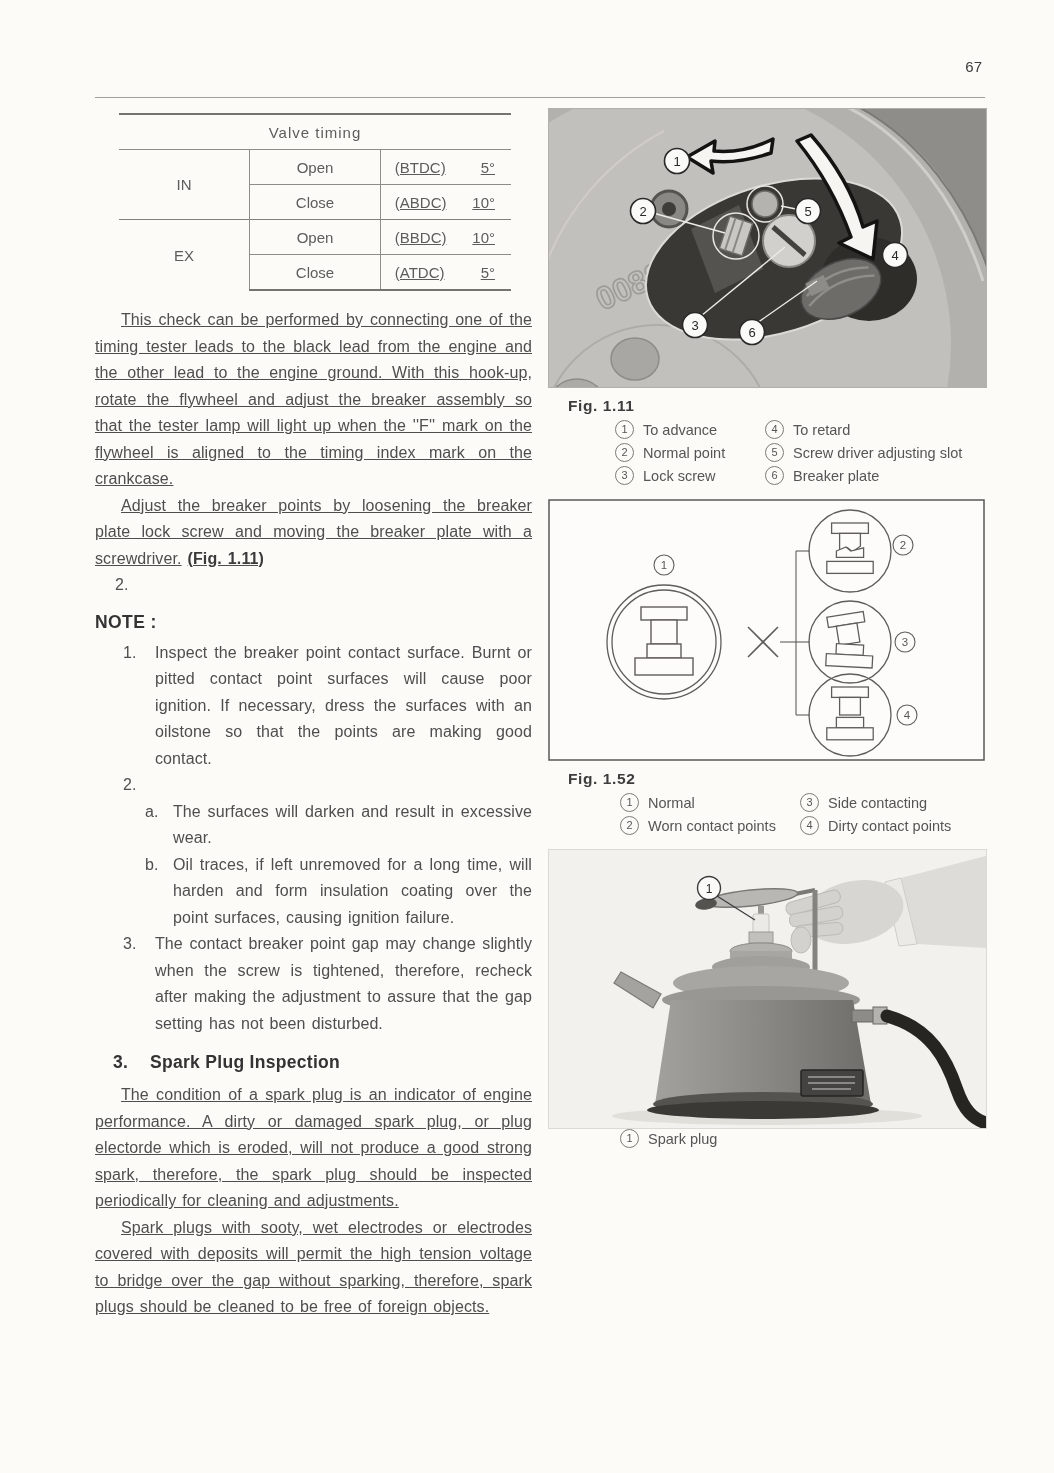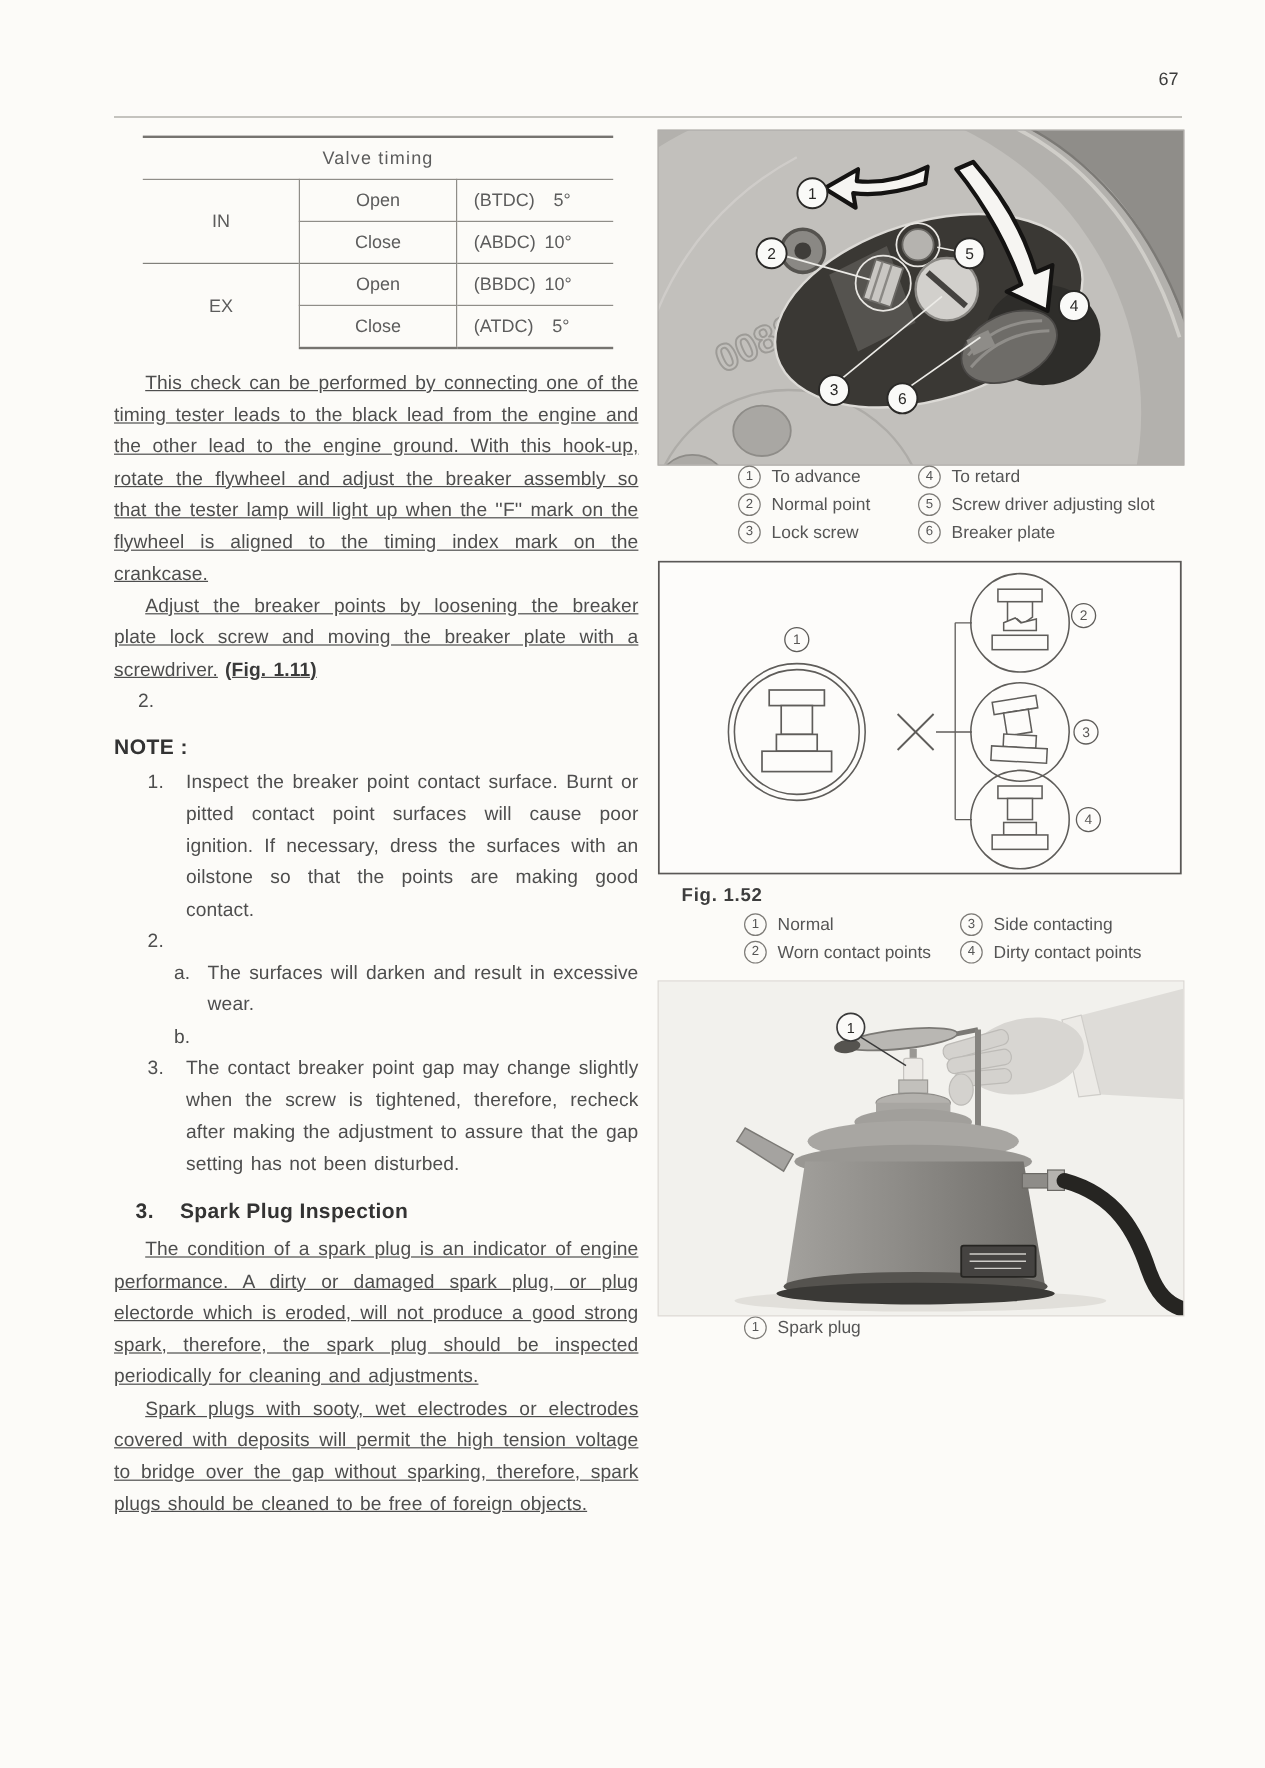--- a/index.html
+++ b/index.html
@@ -14,21 +14,21 @@
   .leftcol  { position:absolute; left:95px;  top:113px; width:437px; }
   .rightcol { position:absolute; left:548px; top:108px; width:437px; }
 
   
   table.vt { border-collapse:collapse; margin:0 0 16px 24px; width:392px; font-size:15px; color:#5c5c5c; table-layout:fixed; }
   table.vt td { padding:0; height:34px; vertical-align:middle; }
   td.vt-title { height:37px; text-align:center; border-top:2px solid #767470; border-bottom:1px solid #8f8d88; letter-spacing:1px; }
   td.vt-group { width:118px; text-align:center; border-right:1px solid #8f8d88; }
   td.vt-act   { width:117px; text-align:center; border-right:1px solid #8f8d88; }
   td.vt-val   { width:157px; }
-  .vt-valwrap { display:flex; align-items:center; }
+  .vt-valwrap { display:flex; justify-content:space-between; align-items:center;text-decoration:underline; }
   .vt-ref { margin-left:14px; }
   .vt-deg { margin-right:16px; min-width:30px; text-align:right; }
   tr.vt-sub td.vt-act, tr.vt-sub td.vt-val { border-top:1px solid #8f8d88; }
   tr.vt-ex td { border-top:1px solid #81807b; }
   tr.vt-last td { border-bottom:2px solid #767470; }
 
   
   .para { font-size:16px; line-height:26.5px; text-align:justify; margin:0; letter-spacing:0.1px; word-spacing:1.5px; }
   .ind  { text-indent:26px;text-decoration:underline; }
   .b    { font-weight:700; color:#3a3a3a; }
@@ -129,20 +129,21 @@
     </div>
     <div class="li para">
       <span class="mk m28">2.</span>
     </div>
     <div class="li para">
       <span class="mk m50" style="flex-basis:28px;">a.</span>
       <span class="bd">The surfaces will darken and result in excessive wear.</span>
     </div>
     <div class="li para">
       <span class="mk m50" style="flex-basis:28px;">b.</span>
+      <span class="bd">Oil traces, if left unremoved for a long time, will harden and form insulation coating over the point surfaces, causing ignition failure.</span>
     </div>
     <div class="li para">
       <span class="mk m28">3.</span>
       <span class="bd">The contact breaker point gap may change slightly when the screw is tightened, therefore, recheck after making the adjustment to assure that the gap setting has not been disturbed.</span>
     </div>
 
     <div class="sec-head">
       <span class="mk">3.</span>
       <span>Spark Plug Inspection</span>
     </div>
@@ -206,20 +207,21 @@
         <text x="146" y="220.5">3</text>
         <circle cx="346" cy="146" r="12.5" fill="#fafaf8" stroke="#2a2927" stroke-width="1.6"></circle>
         <text x="346" y="150.5">4</text>
         <circle cx="259" cy="102" r="12.5" fill="#fafaf8" stroke="#2a2927" stroke-width="1.6"></circle>
         <text x="259" y="106.5">5</text>
         <circle cx="203" cy="223" r="12.5" fill="#fafaf8" stroke="#2a2927" stroke-width="1.6"></circle>
         <text x="203" y="227.5">6</text>
       </g>
     </svg>
 
+    <div class="figlabel">Fig. 1.11</div>
     <div class="legend">
       <div class="legcol c1">
         <div class="legrow">
             <span class="cnum">1</span>
             <span>To advance</span>
           </div>
         <div class="legrow">
             <span class="cnum">2</span>
             <span>Normal point</span>
           </div>

